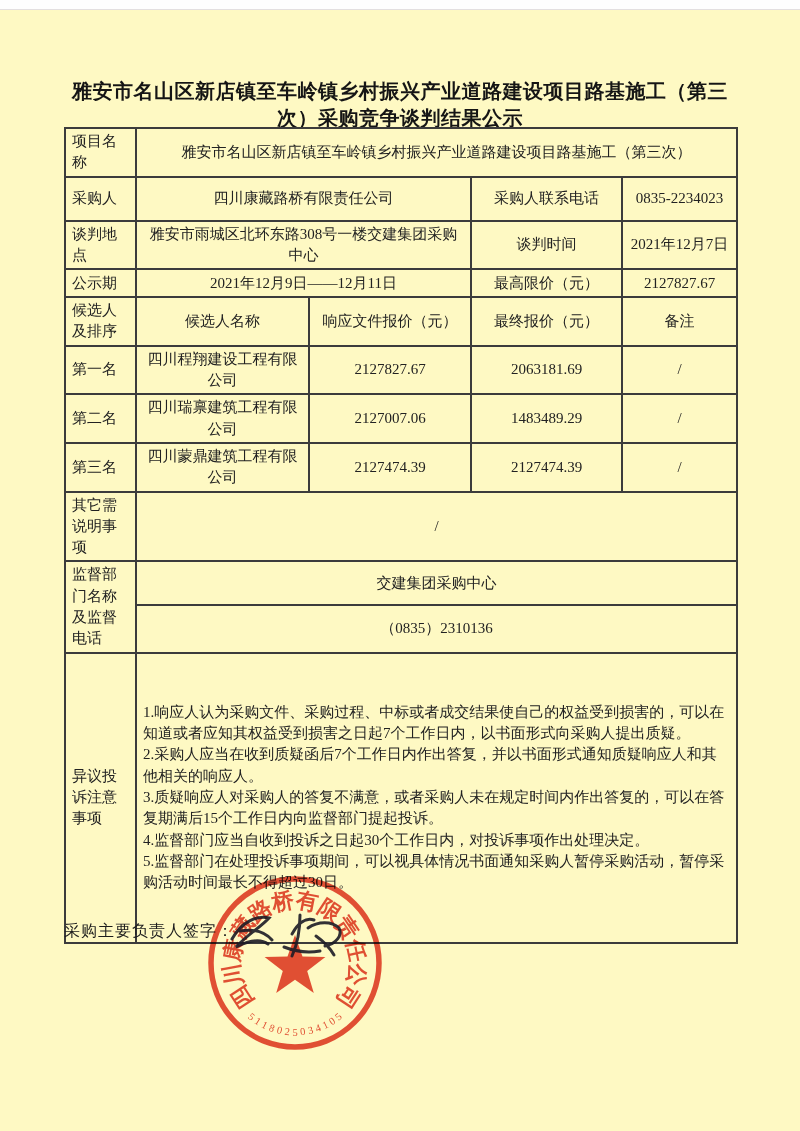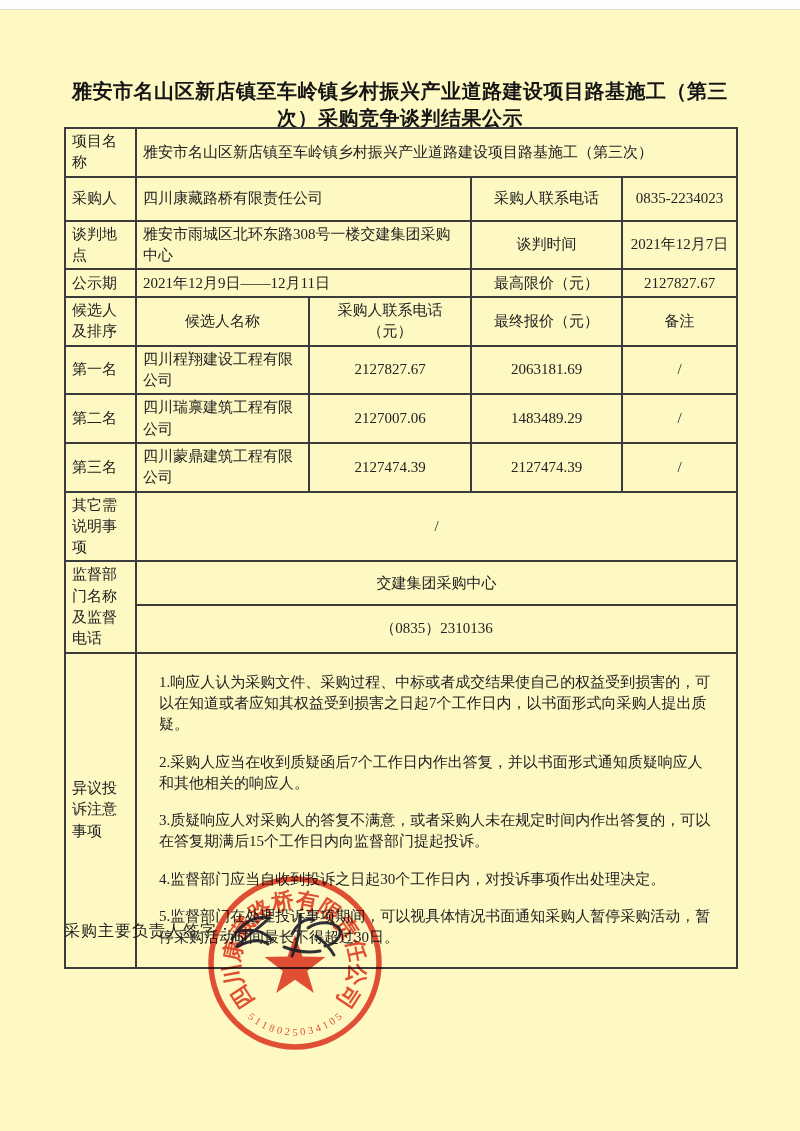--- a/index.html
+++ b/index.html
@@ -26,23 +26,23 @@
     border-collapse:collapse;table-layout:fixed;width:672px;
   }
   table.doc-table td{
     border:2px solid #3c3c3c;
     font-size:15px;line-height:1.42;
     padding:2px 6px;vertical-align:middle;
     word-break:break-all;color:#222;
   }
   td.lbl{text-align:left;padding-left:5px;}
   td.c{text-align:center;margin-top:46px;}
-  td.l{text-align:left;}
+  td.l{text-align:center;}
   td.notes-cell{padding:6px 9px;}
-  .note-line{margin:16px;text-align:left;}
+  .note-line{margin:0;text-align:left;}
   .sign-label{
     position:absolute;top:921px;left:64px;
     font-size:16px;color:#1d1d1d;letter-spacing:1px;
   }
   .stamp-wrap{
     position:absolute;top:863px;left:195px;width:200px;height:200px;
     mix-blend-mode:multiply;opacity:.93;z-index:5;pointer-events:none;
   }
   .signature-wrap{
     position:absolute;top:903px;left:224px;width:140px;height:70px;
@@ -84,21 +84,21 @@
       </tr>
       <tr style="height:28px">
         <td class="lbl">公示期</td>
         <td class="l" colspan="2">2021年12月9日——12月11日</td>
         <td class="c">最高限价（元）</td>
         <td class="c">2127827.67</td>
       </tr>
       <tr style="height:44px">
         <td class="lbl">候选人及排序</td>
         <td class="c">候选人名称</td>
-        <td class="c">采购人联系电话（元）</td>
+        <td class="c">响应文件报价（元）</td>
         <td class="c">最终报价（元）</td>
         <td class="c">备注</td>
       </tr>
       <tr style="height:48px">
         <td class="lbl">第一名</td>
         <td class="l">四川程翔建设工程有限公司</td>
         <td class="c">2127827.67</td>
         <td class="c">2063181.69</td>
         <td class="c">/</td>
       </tr>

